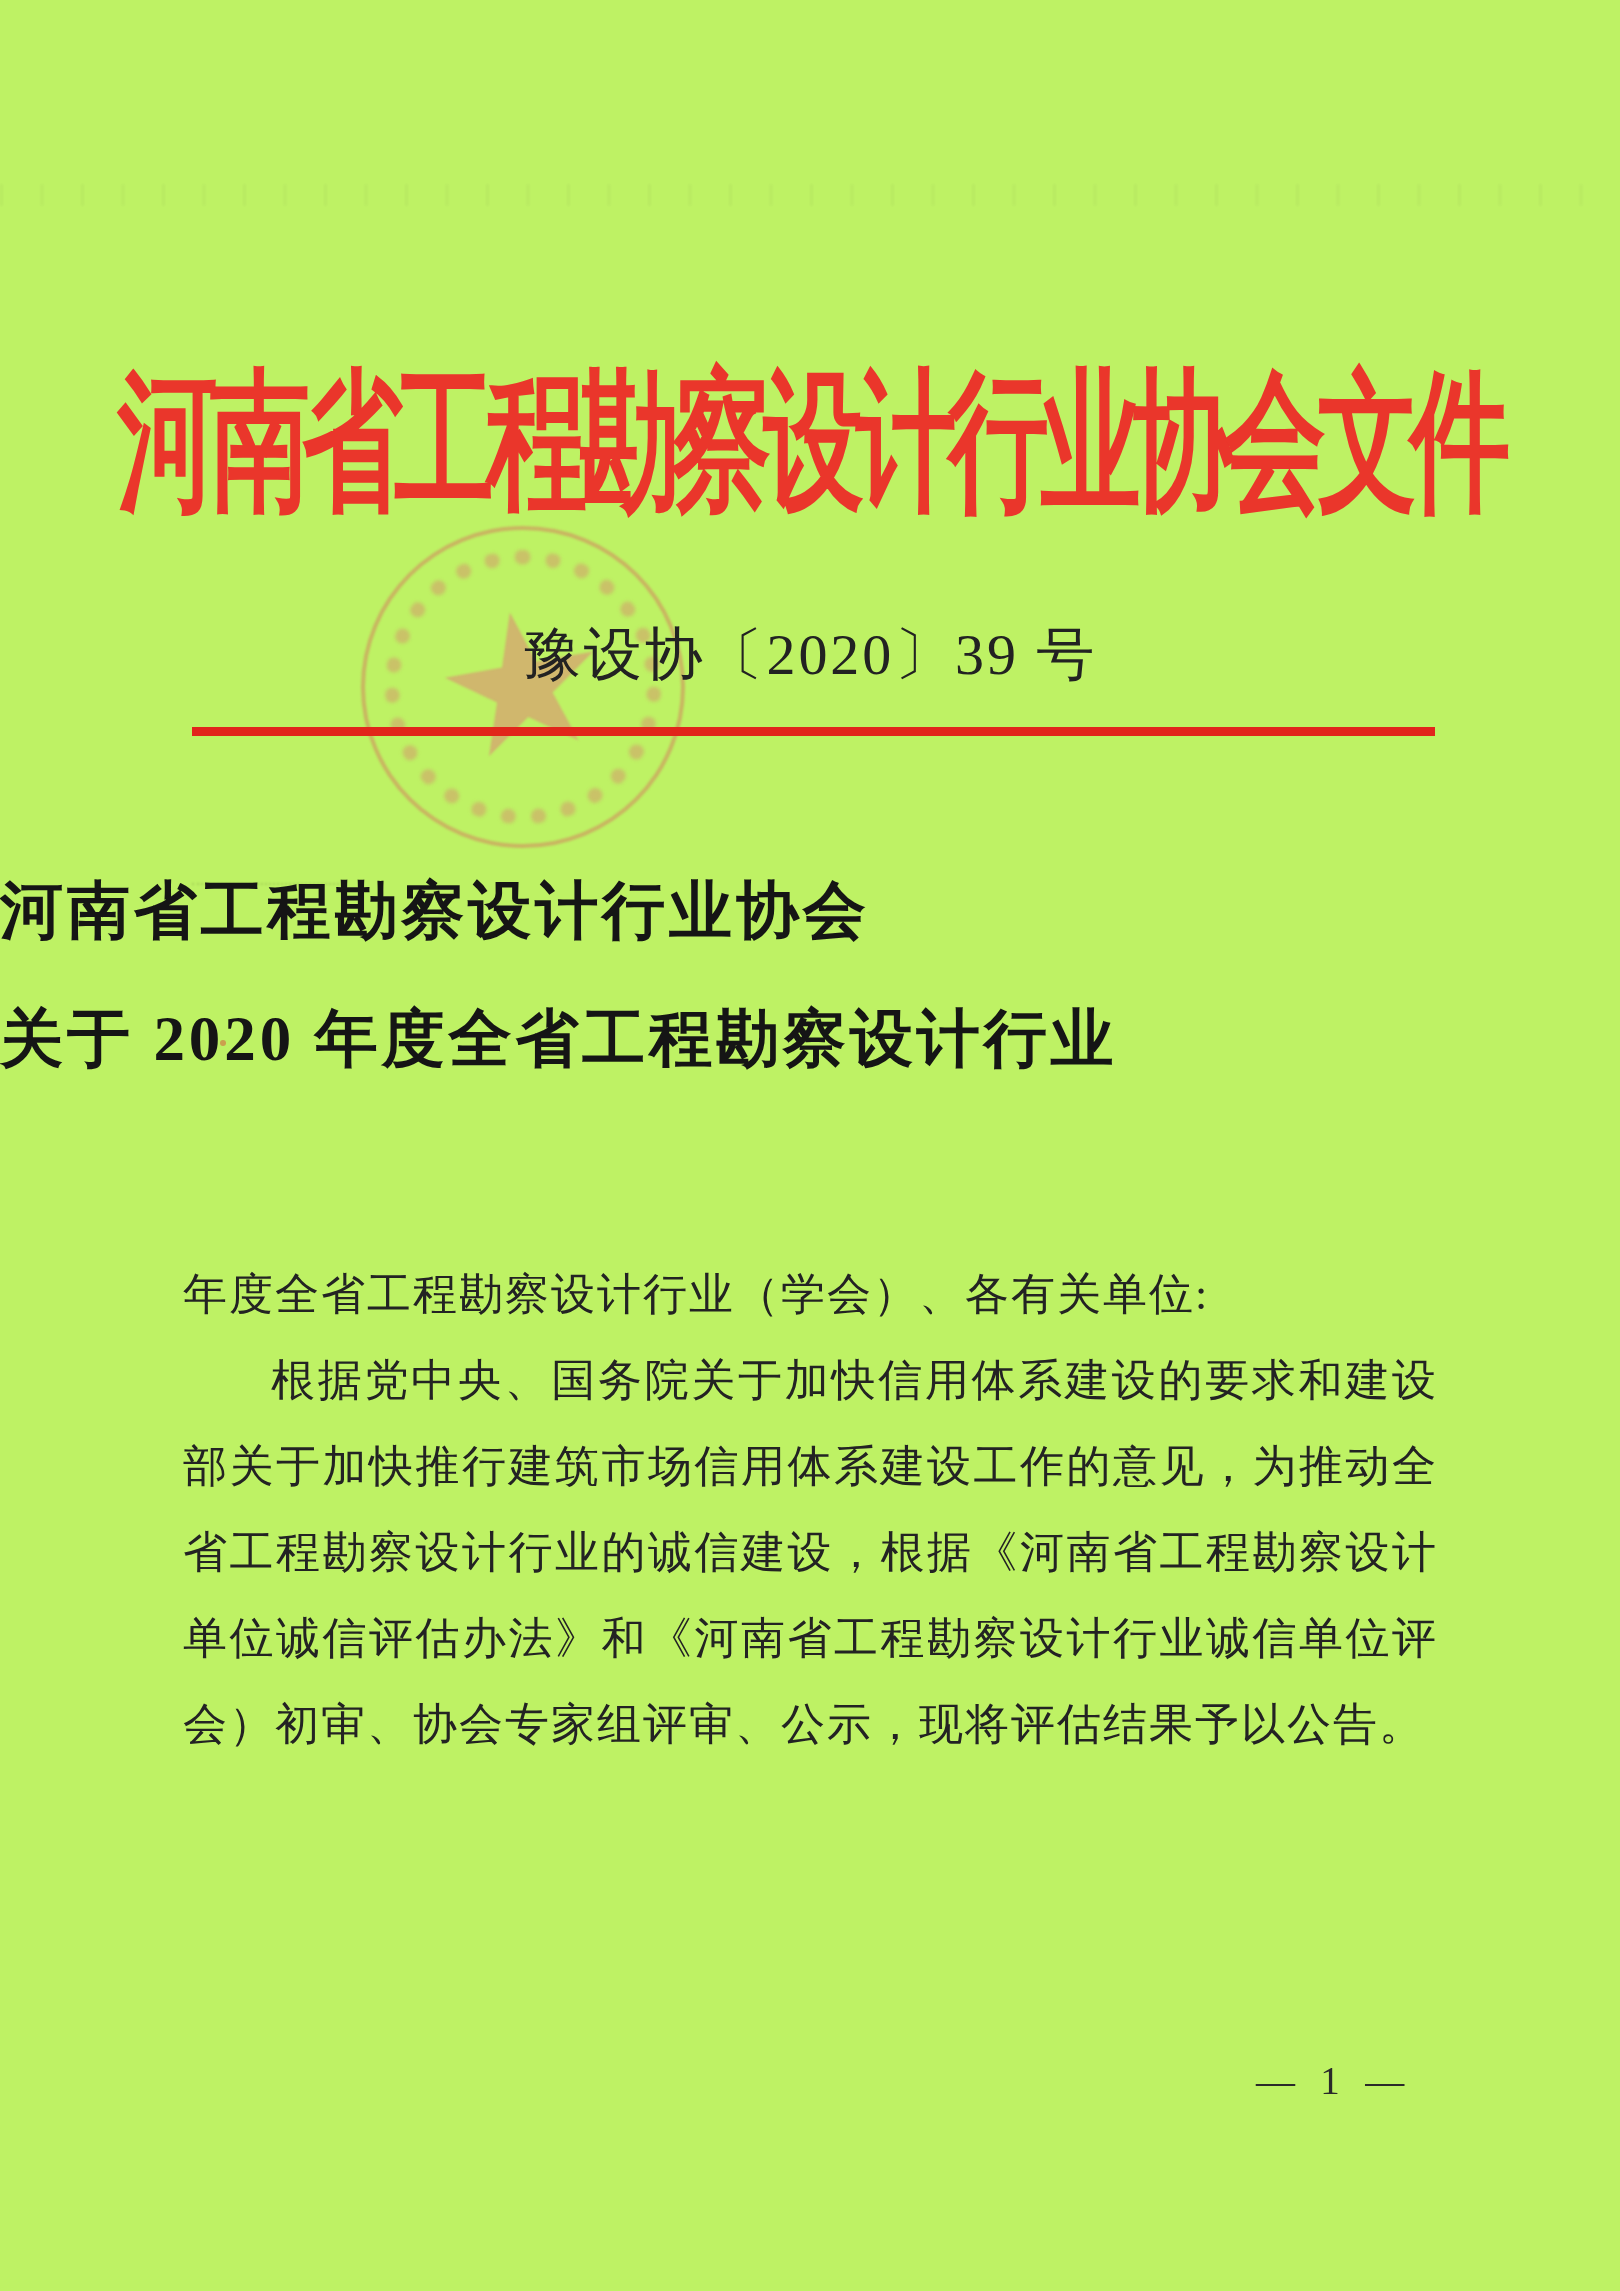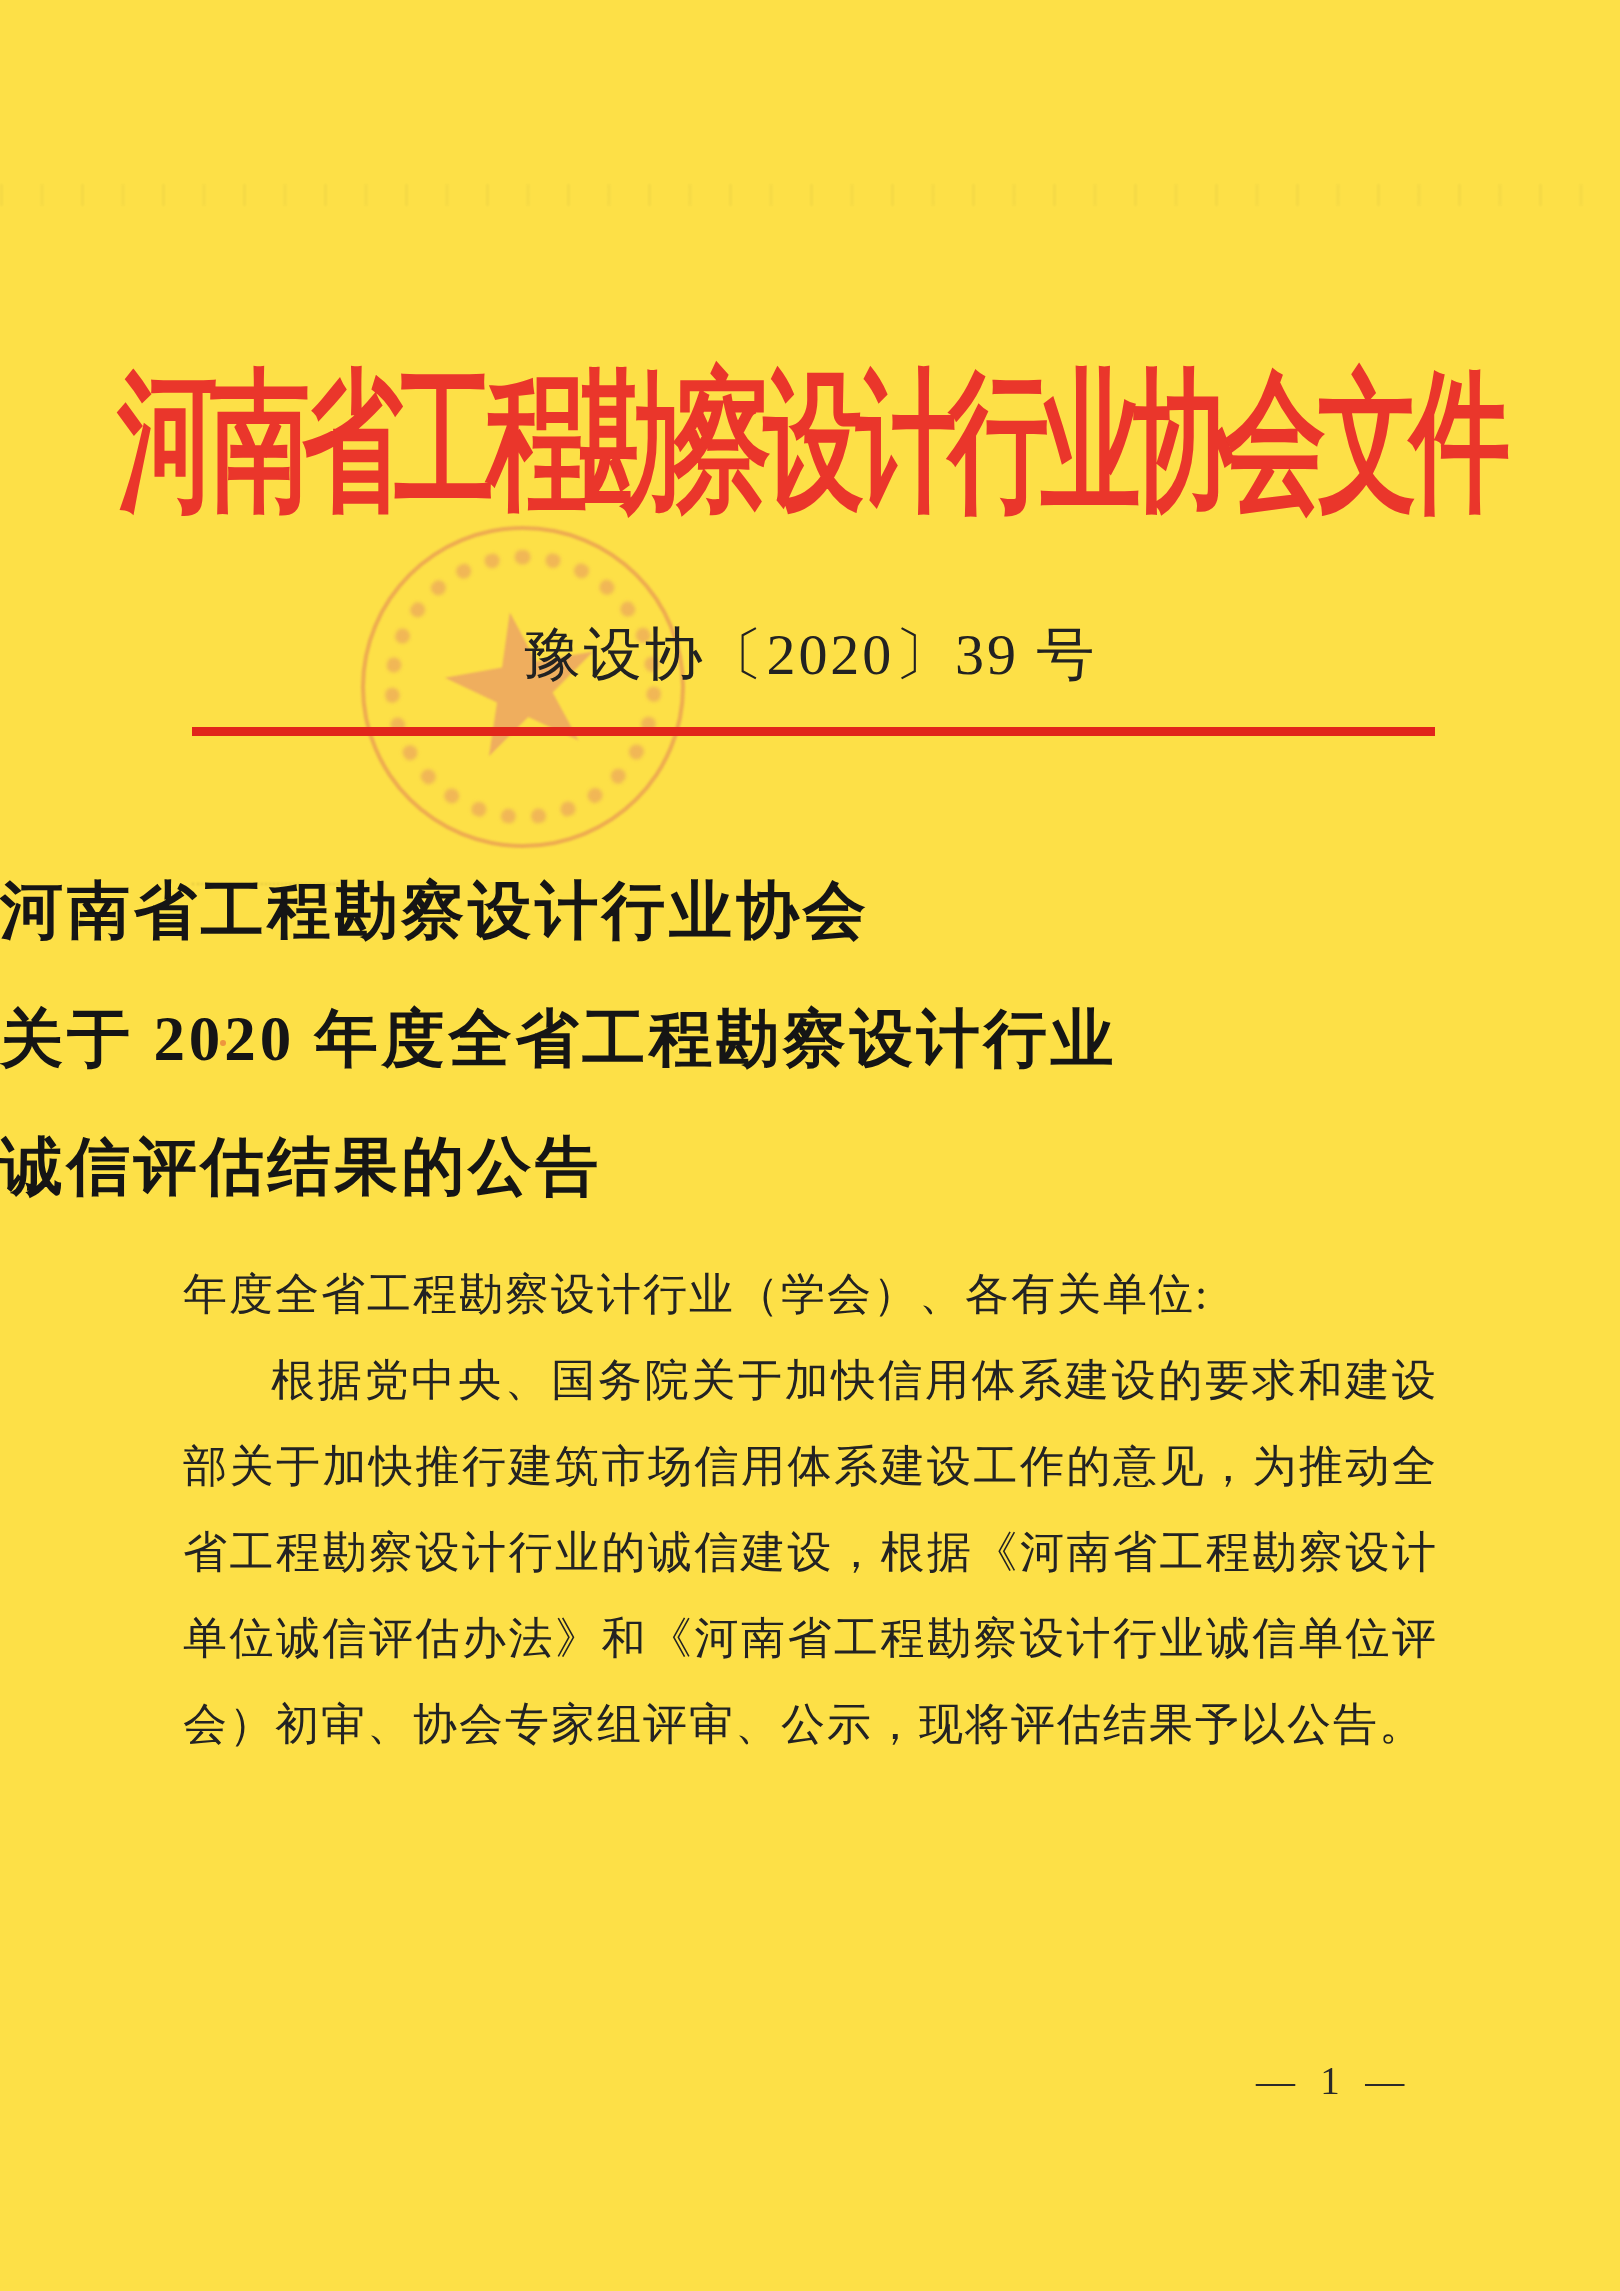--- a/index.html
+++ b/index.html
@@ -1,20 +1,20 @@
 <!DOCTYPE html>
 <html><head>
 <meta charset="utf-8">
 <style>
   html, body { margin: 0; padding: 0; background: #ffffff; }
   .page {
     position: relative;
     width: 1620px;
     height: 2292px;
-    background: #fde047;
+    background: #bef264;
     overflow: hidden;
     font-family: "Liberation Serif", "DejaVu Serif", serif;
     color: #1c1c1c;
   }
 
   
   .red-title {
     position: absolute;
     top: 341px; left: 0; right: 0;
     text-align: center;
@@ -157,21 +157,20 @@
   <div class="doc-number">豫设协〔2020〕39 号</div>
 
   <div class="red-rule"></div>
 
   <div class="artifact-smudge"></div>
   <div class="artifact-dot"></div>
 
   <div class="heading">
     <div>河南省工程勘察设计行业协会</div>
     <div>关于 2020 年度全省工程勘察设计行业</div>
-    <div>诚信评估结果的公告</div>
   </div>
 
   <div class="body-text">
     <div class="bline">年度全省工程勘察设计行业（学会）、各有关单位:</div>
     <div class="bline just indent">根据党中央、国务院关于加快信用体系建设的要求和建设</div>
     <div class="bline just">部关于加快推行建筑市场信用体系建设工作的意见，为推动全</div>
     <div class="bline just">省工程勘察设计行业的诚信建设，根据《河南省工程勘察设计</div>
     <div class="bline just">单位诚信评估办法》和《河南省工程勘察设计行业诚信单位评</div>
     <div class="bline">会）初审、协会专家组评审、公示，现将评估结果予以公告。</div>
   </div>

